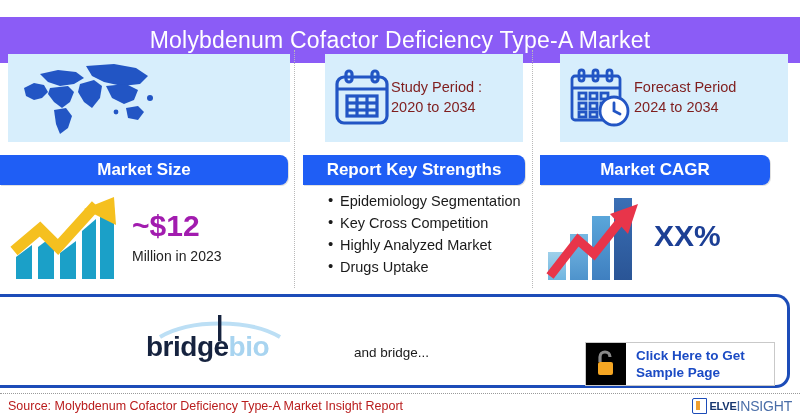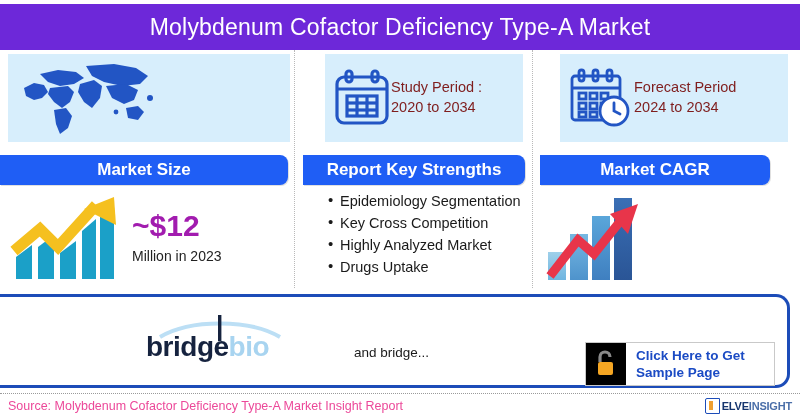--- a/index.html
+++ b/index.html
@@ -7,22 +7,22 @@
     width:800px;height:420px;
     background:#ffffff;
     font-family:"Liberation Sans", sans-serif;
     overflow:hidden;
     position:relative;
   }
   .page{width:800px;height:420px;position:relative;}
 
   
   .header{
-    position:absolute;left:0;top:4px;width:800px;height:46px;
-    background:#6d28d9;
+    position:absolute;left:0;top:17px;width:800px;height:46px;
+    background:#8b5cf6;
     display:flex;align-items:center;justify-content:center;
   }
   .header-title{
     color:#ffffff;font-size:23px;font-weight:400;letter-spacing:.2px;
     white-space:nowrap;
   }
 
   
   .top-row{
     position:absolute;left:0;top:48px;width:800px;height:100px;
@@ -122,36 +122,36 @@
     font-size:13.5px;font-weight:700;color:#1b4bc4;line-height:1.28;
     margin-left:10px;
   }
 
   
   .footer-rule{
     position:absolute;left:0;top:393px;width:800px;height:0;
     border-top:1px dotted #9a9a9a;
   }
   .footer-src{
-    position:absolute;left:8px;top:399px;font-size:12.5px;color:#ec4899;
+    position:absolute;left:8px;top:399px;font-size:12.5px;color:#b91c1c;
   }
   .footer-logo{
     position:absolute;right:8px;top:398px;height:16px;
     display:flex;align-items:center;
   }
   .fl-mark{
     width:13px;height:14px;background:#ffffff;border:1.6px solid #1c4cb8;
     border-radius:2px 0 0 2px;position:relative;margin-right:2px;
   }
   .fl-mark:after{
     content:"";position:absolute;left:3px;top:2px;width:4px;height:9px;
     background:#f0a030;
   }
   .fl-t1{font-size:11px;font-weight:700;color:#15356e;letter-spacing:-.2px;}
-  .fl-t2{font-size:11px;font-weight:700;color:#4a6ea8;letter-spacing:-.2px;}
+  .fl-t2{font-size:14px;font-weight:400;color:#4a6ea8;letter-spacing:-.2px;}
 </style>
 </head>
 <body>
 
 <div class="page">
 
   <div class="header">
     <div class="header-title">Molybdenum Cofactor Deficiency Type-A Market</div>
   </div>
 
@@ -297,20 +297,21 @@
           </linearGradient>
         </defs>
         <rect x="2" y="60" width="18" height="28" fill="url(#g1)"></rect>
         <rect x="24" y="42" width="18" height="46" fill="url(#g2)"></rect>
         <rect x="46" y="24" width="18" height="64" fill="url(#g3)"></rect>
         <rect x="68" y="6" width="18" height="82" fill="url(#g4)"></rect>
         <path d="M4 84 L32 48 L48 62 L80 22" fill="none" stroke="#e8354a" stroke-width="9" stroke-linejoin="miter" stroke-linecap="butt"></path>
         <polygon points="92,12 82,42 64,22" fill="#e8354a"></polygon>
       </svg>
     </div>
+    <div class="cagr-value">XX%</div>
   </div>
 
   <div class="bottom-panel">
     <div class="logo-wrap">
       <svg width="190" height="26" viewBox="0 0 190 26">
         <path d="M14 22 C44 4, 104 4, 134 22" fill="none" stroke="#bcdff5" stroke-width="4"></path>
         <rect x="72" y="0" width="3.4" height="26" fill="#16233f"></rect>
       </svg>
       <div class="brand-text"><span class="brand-a">bridge</span><span class="brand-b">bio</span></div>
     </div>

